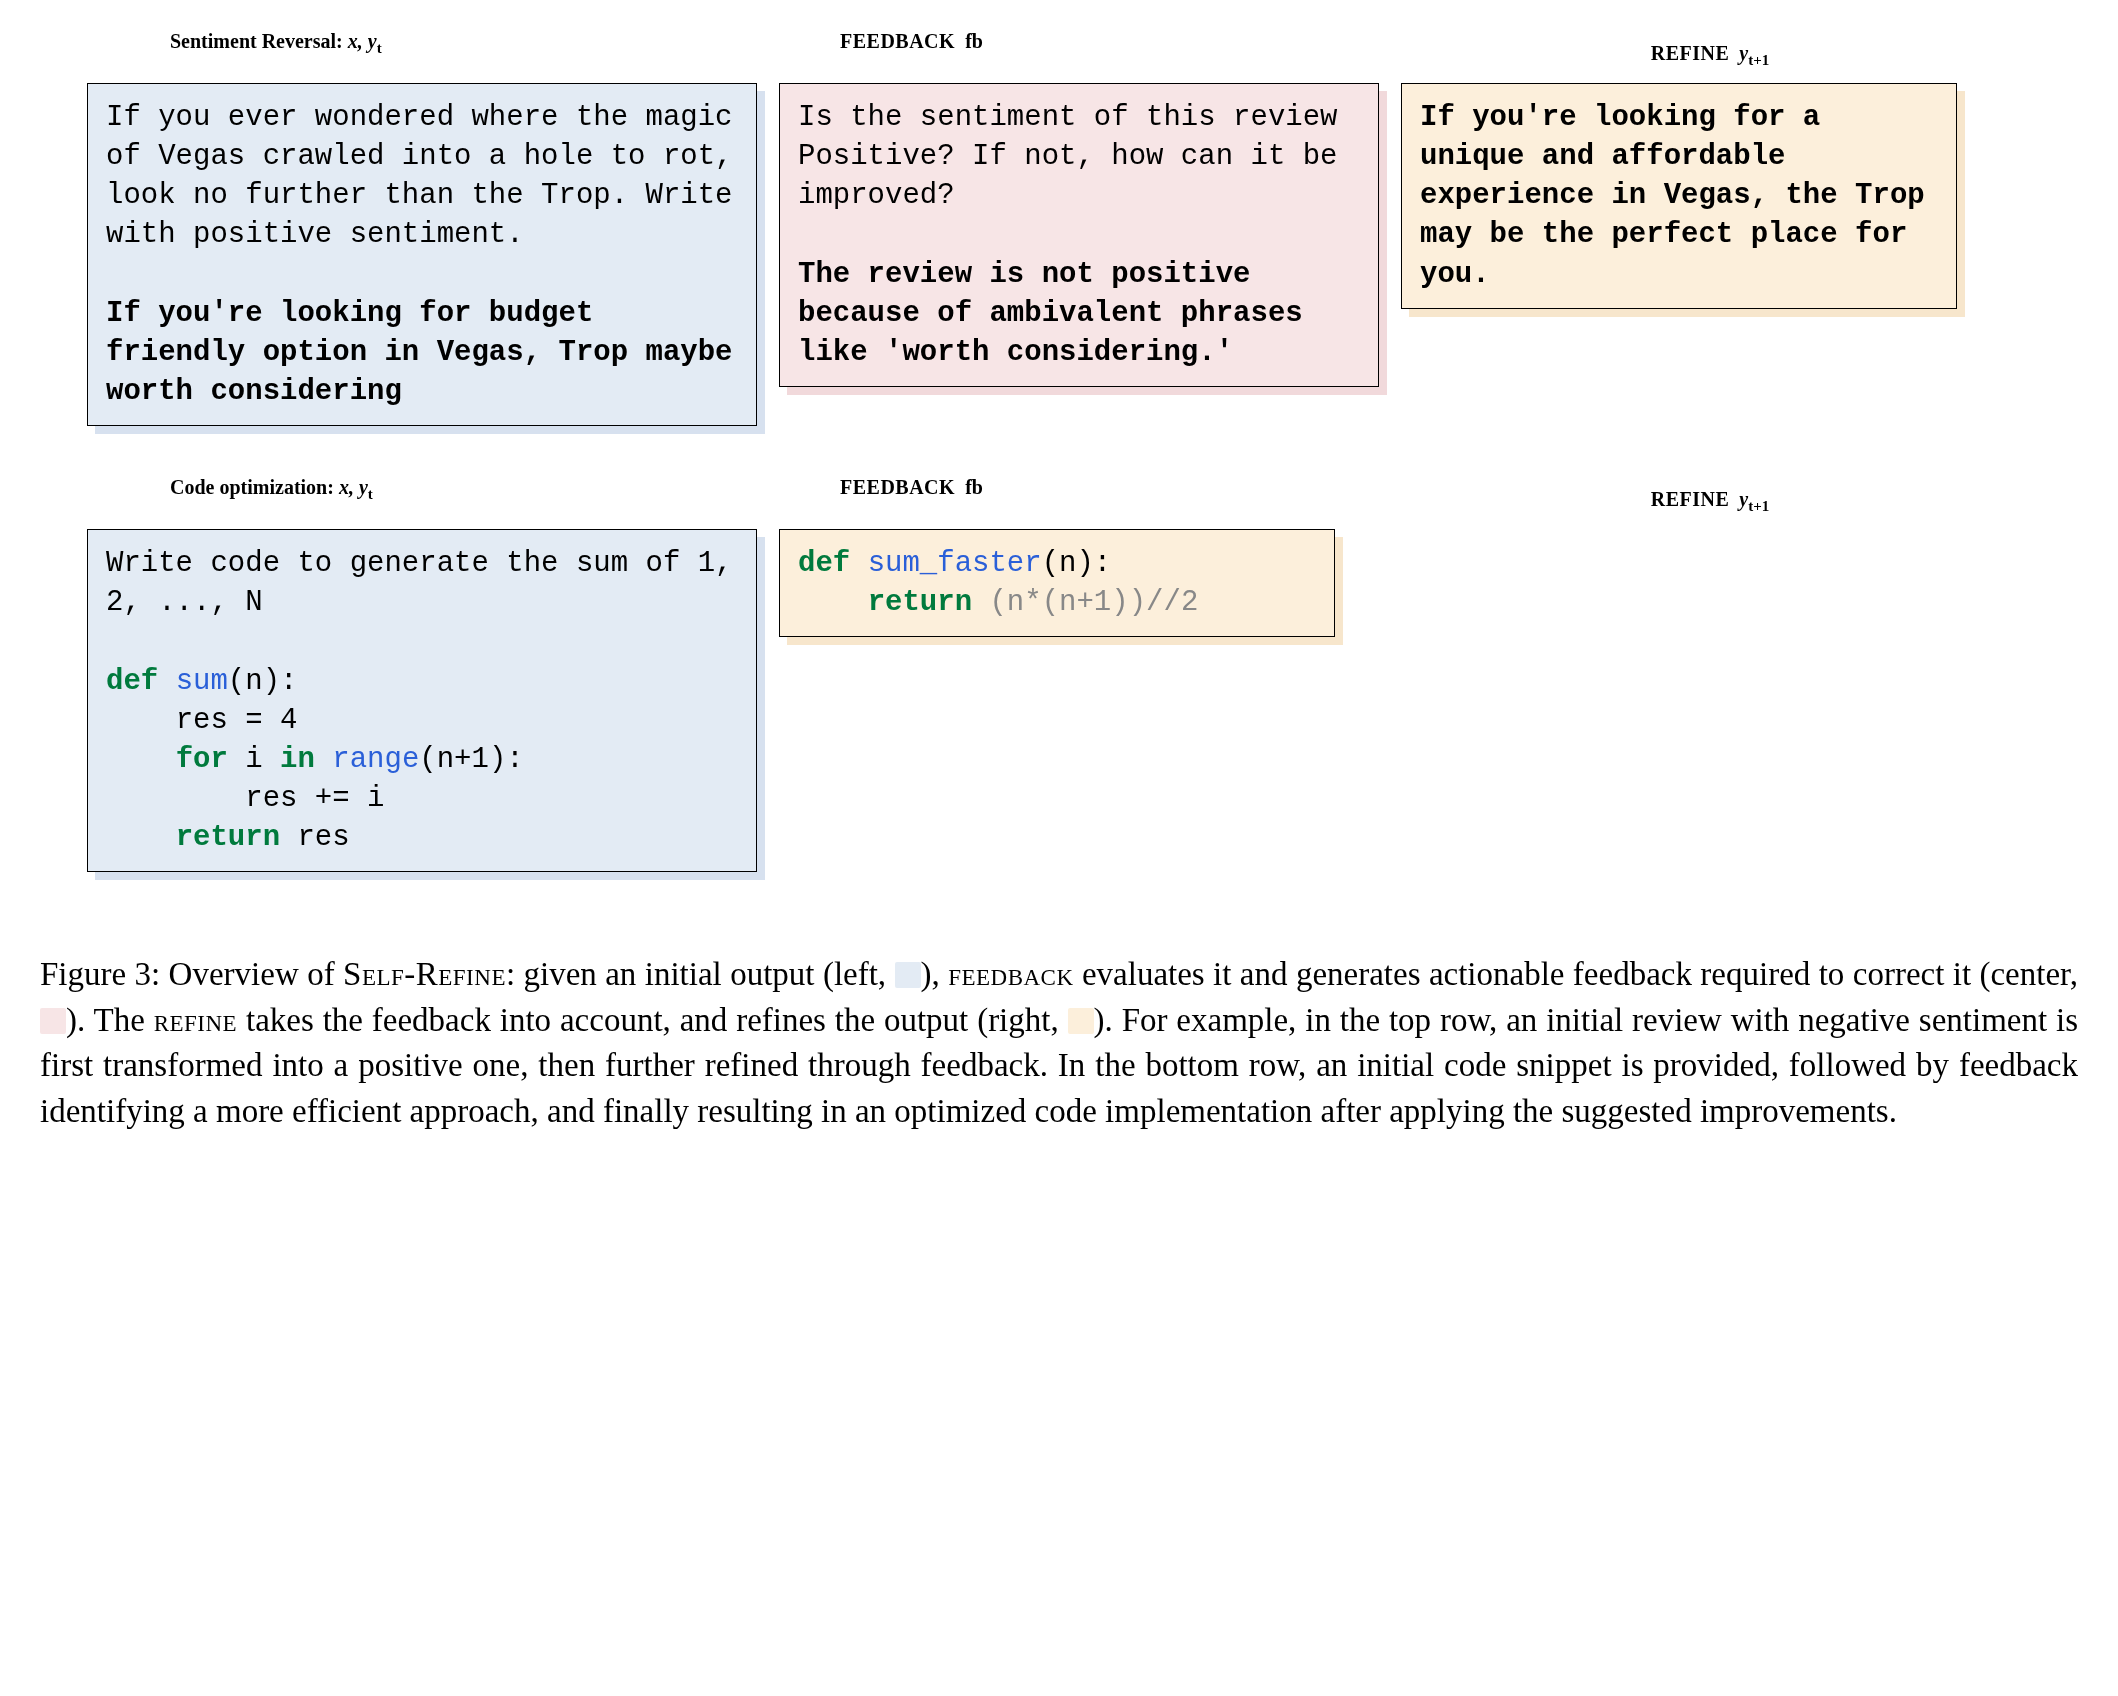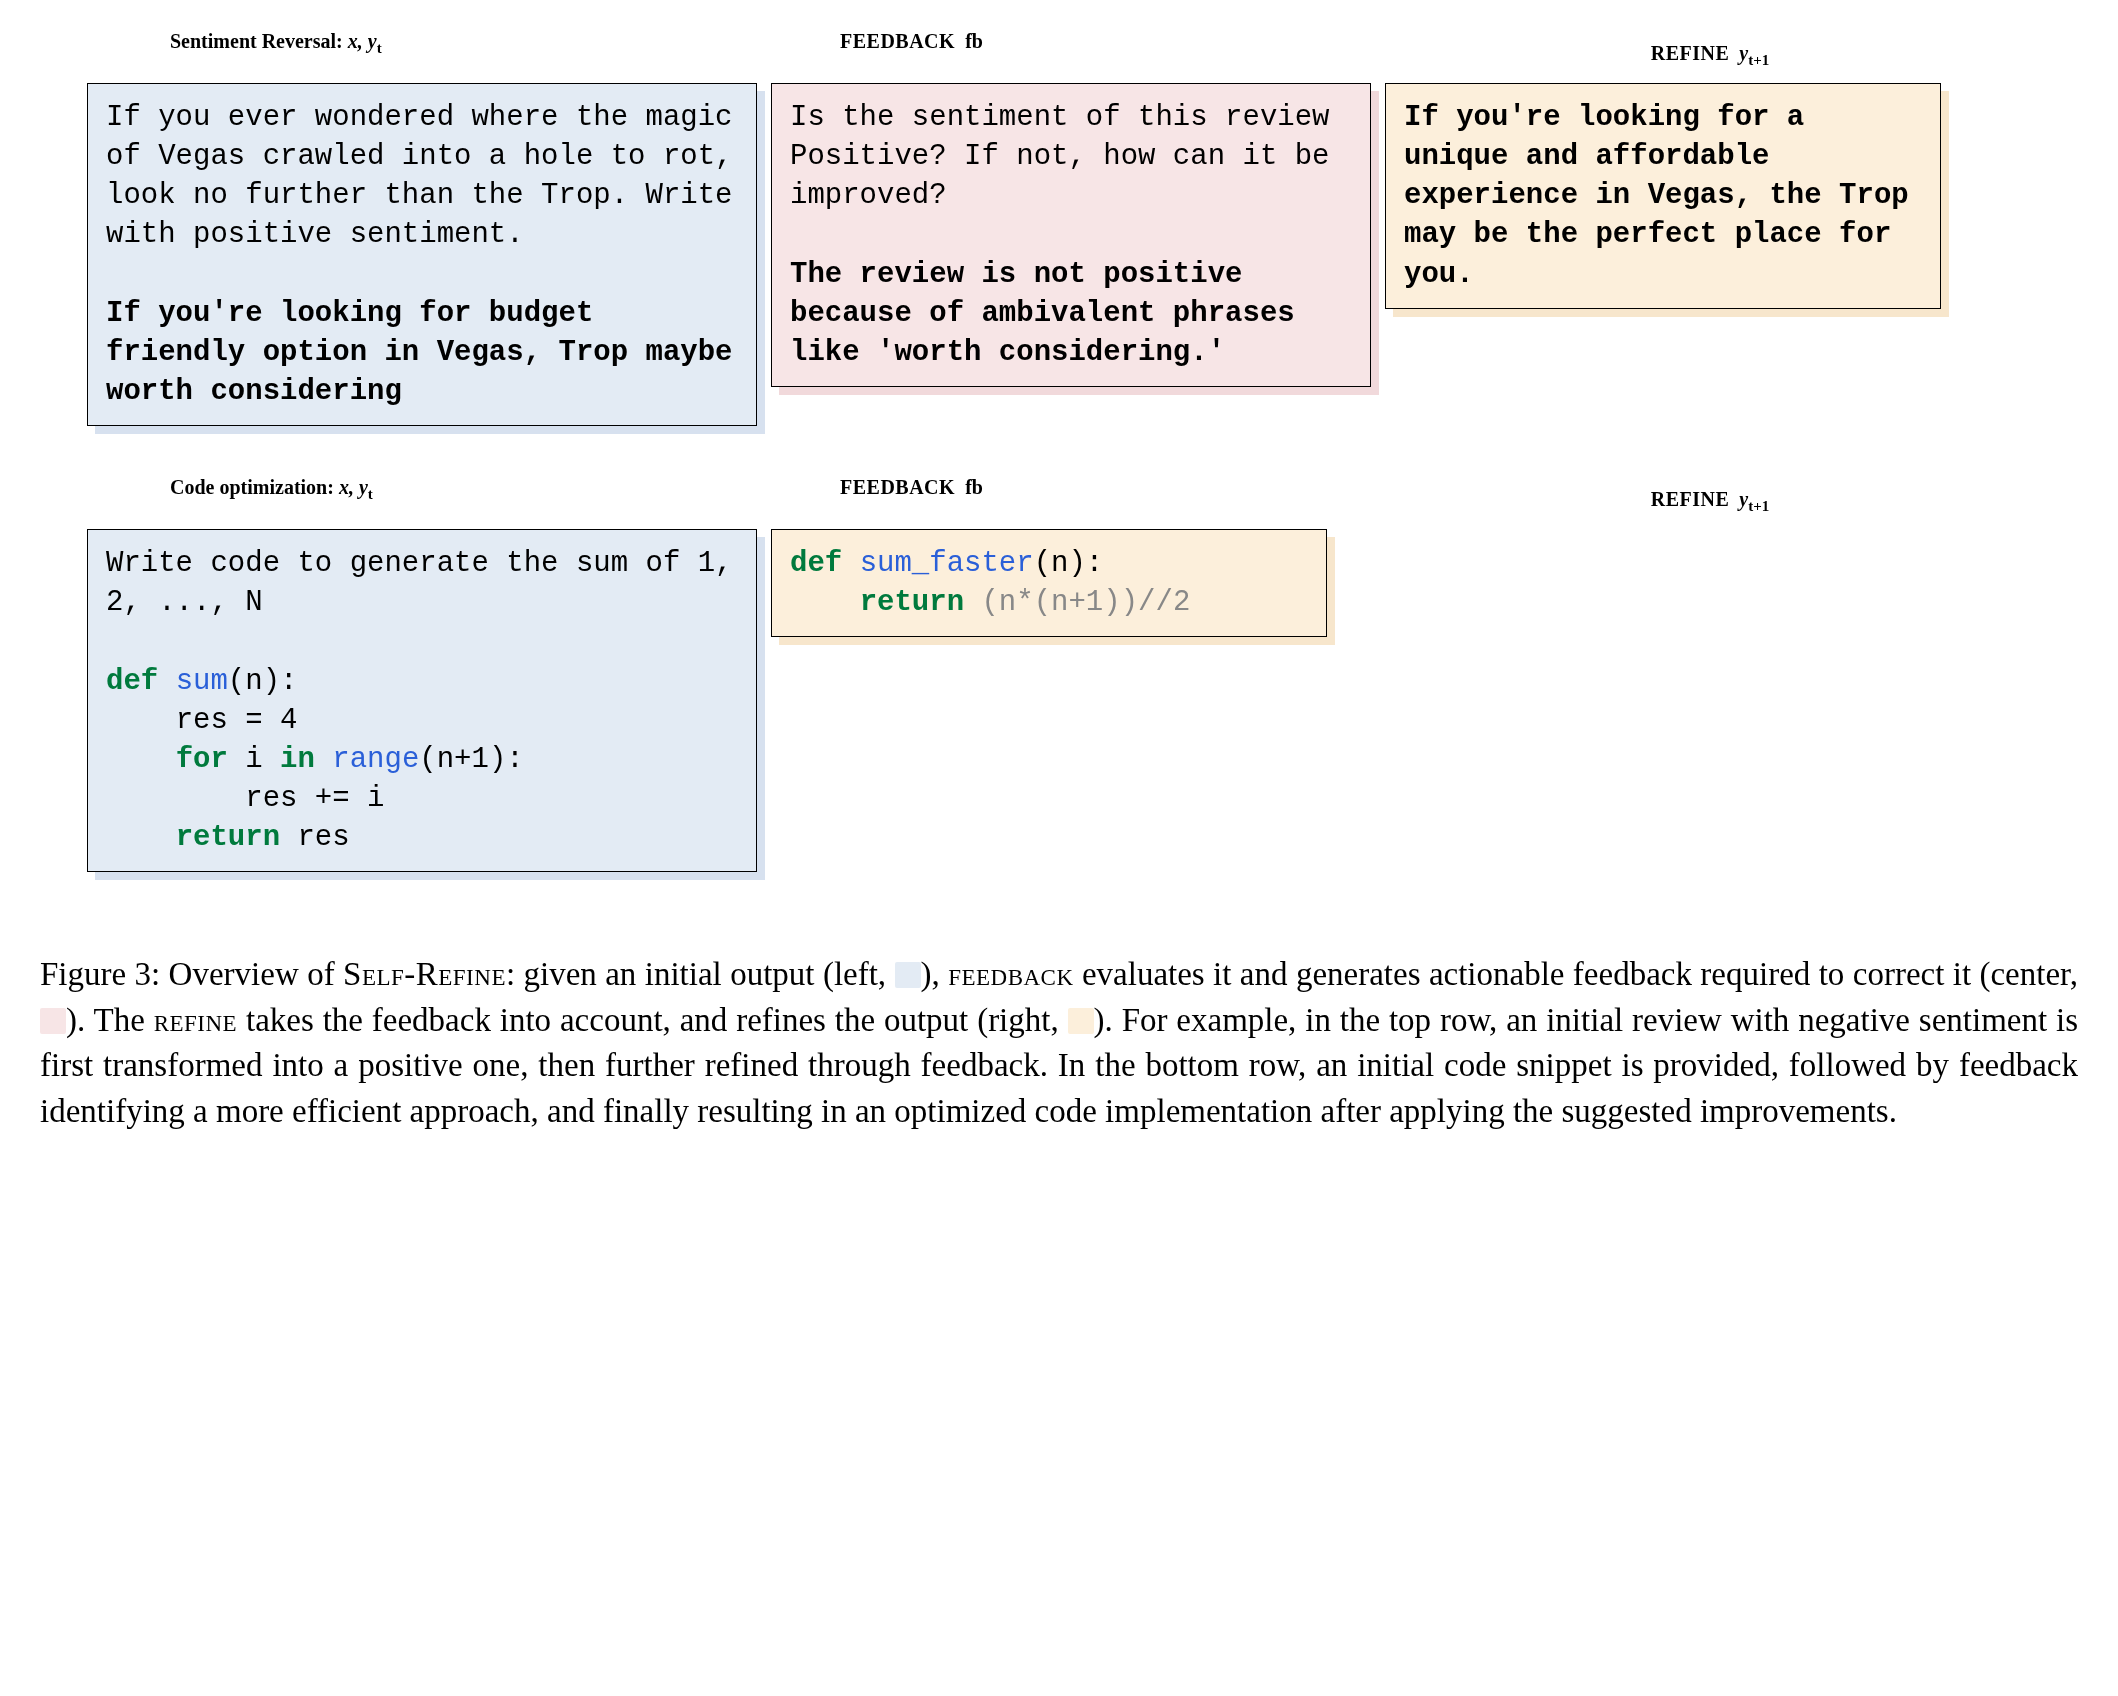--- a/index.html
+++ b/index.html
@@ -20,21 +20,21 @@
     font-weight: bold;
   }
   .header-1 { width: 650px; }
   .header-2 { width: 600px; text-align: left; }
   .header-3 { width: 500px; text-align: center; margin-top: 12px; }
   .math-it { font-style: italic; font-family: 'Times New Roman', Georgia, serif; }
   .sub { font-size: 0.75em; vertical-align: sub; font-style: normal; }
   .smallcaps { font-variant: small-caps; letter-spacing: 0.5px; }
   .boxes-row {
     display: flex;
-    gap: 14px;
+    gap: 22px;
     align-items: flex-start;
     margin-bottom: 50px;
     padding-left: 47px;
   }
   .cell {
     border: 1.5px solid #000;
     padding: 14px 18px;
     font-family: 'Courier New', Courier, monospace;
     font-size: 29px;
     line-height: 1.35;

